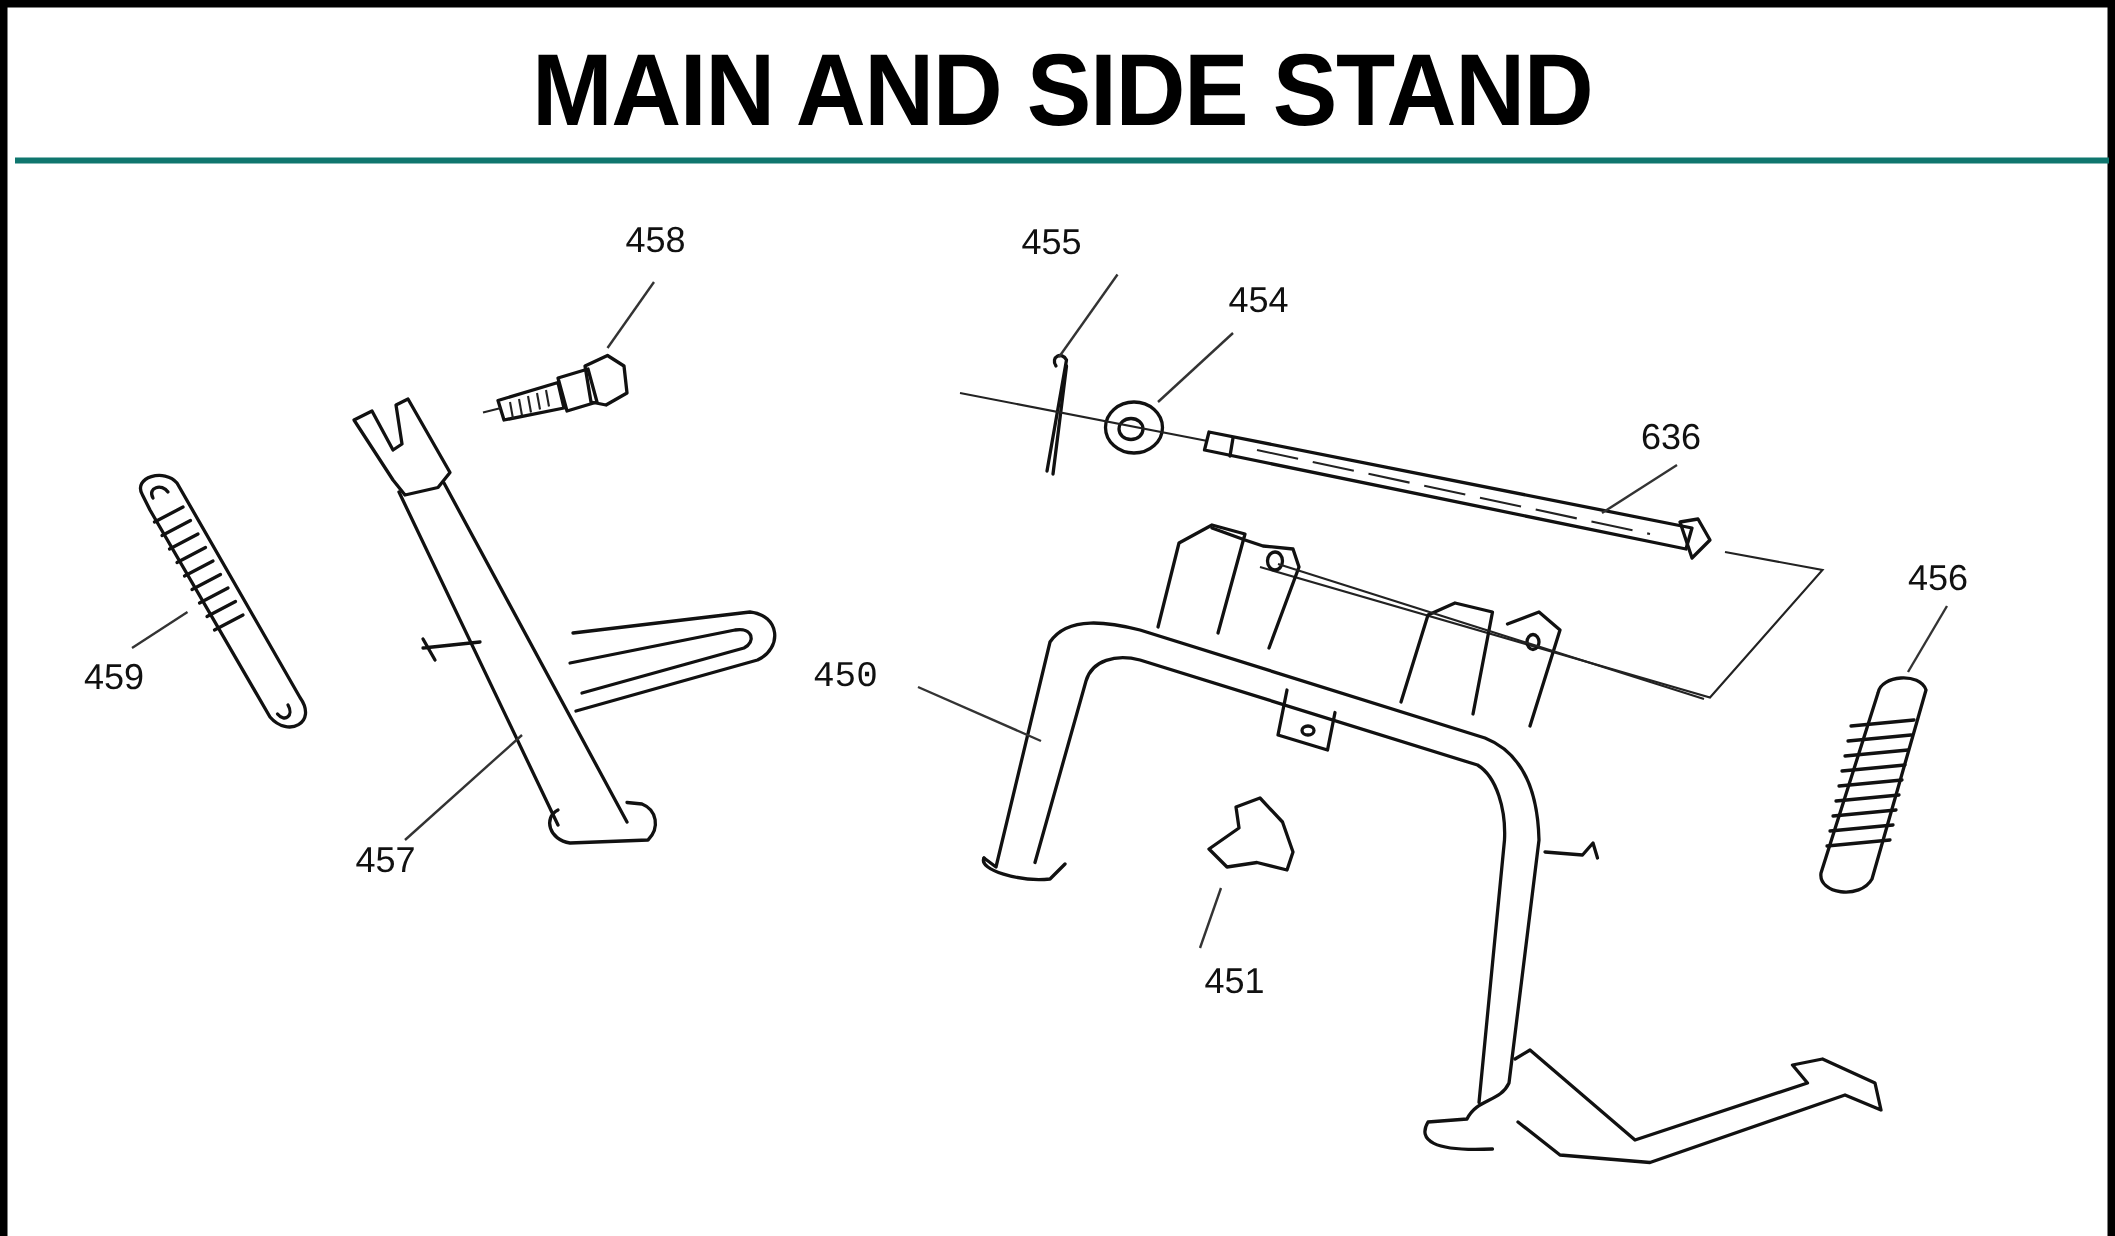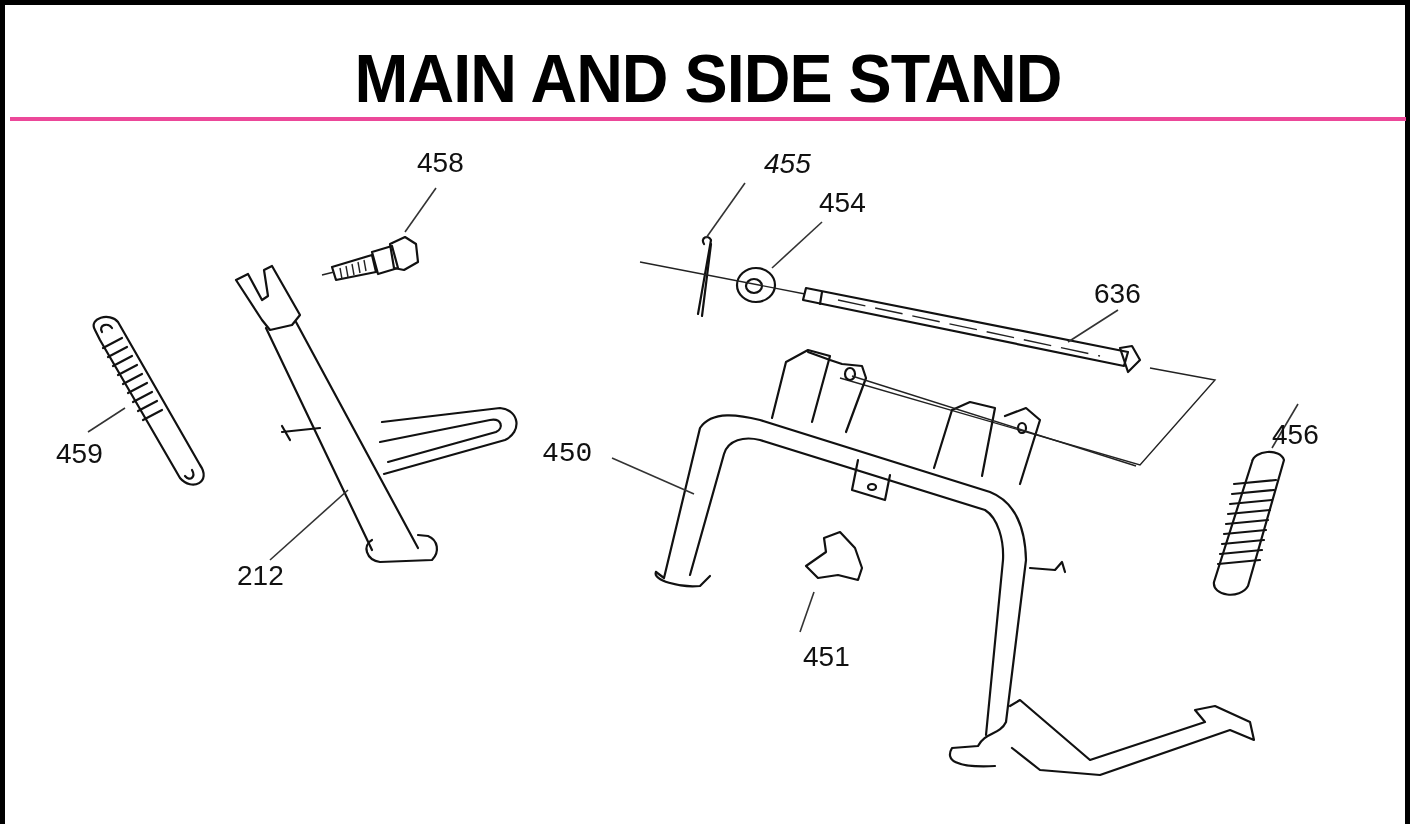--- a/index.html
+++ b/index.html
@@ -1,21 +1,21 @@
 <!DOCTYPE html>
 <html><head>
 <meta charset="utf-8">
 <style>
   html, body { margin:0; padding:0; background:#000; }
   body { width:1410px; height:824px; position:relative; overflow:hidden; font-family:"Liberation Sans", sans-serif; }
   .frame { position:absolute; left:0; top:0; width:1410px; height:824px; background:#fff; box-sizing:border-box; border:5px solid #000; border-bottom:0; }
-  .title-bar { position:absolute; left:5px; top:17px; width:1396px; height:95px; border-bottom:4px solid #ec4899; display:flex; align-items:flex-end; justify-content:center; }
+  .title-bar { position:absolute; left:5px; top:5px; width:1396px; height:95px; border-bottom:4px solid #0f766e; display:flex; align-items:center; justify-content:center; }
   .title { font-family:"Liberation Sans", sans-serif; font-weight:bold; font-size:68px; letter-spacing:-1px; color:#000; transform:scaleX(0.95); margin-top:4px; }
   .canvas { position:absolute; left:0; top:0; width:1410px; height:824px; }
-  .callout { position:absolute; font-family:"Liberation Sans", sans-serif; font-size:28px; color:#111; line-height:1; }
+  .callout { position:absolute; font-family:"Liberation Sans", sans-serif; font-size:24px; color:#111; line-height:1; }
   svg .p { fill:none; stroke:#111; stroke-width:2.2; stroke-linejoin:round; stroke-linecap:round; }
   svg .thin { fill:none; stroke:#222; stroke-width:1.4; }
   svg .leader { fill:none; stroke:#333; stroke-width:1.6; }
 </style>
 </head>
 <body>
 
 <div class="frame">
   <div class="title-bar">
     <div class="title">MAIN AND SIDE STAND</div>
@@ -125,20 +125,20 @@
         <path d="M1224,534 L1266,530"></path>
       <path d="M1222,544 L1264,540"></path>
         <path d="M1220,554 L1262,550"></path>
         <path d="M1218,564 L1260,560"></path>
     </g>
     <path class="leader" d="M1272,448 L1298,404"></path>
   </g>
 </svg>
 
 <div class="callout" style="left:417px; top:149px;">458</div>
-<div class="callout" style="left:764px; top:150px;font-style:italic;">455</div>
+<div class="callout" style="left:681px; top:150px;">455</div>
 <div class="callout" style="left:819px; top:189px;">454</div>
 <div class="callout" style="left:1094px; top:280px;">636</div>
-<div class="callout" style="left:1272px; top:374px;margin-top:47px;">456</div>
+<div class="callout" style="left:1272px; top:374px;">456</div>
 <div class="callout" style="left:56px; top:440px;">459</div>
 <div class="callout" style="left:542px; top:440px;font-family:Liberation Mono, monospace;">450</div>
-<div class="callout" style="left:237px; top:562px;">212</div>
+<div class="callout" style="left:237px; top:562px;">457</div>
 <div class="callout" style="left:763px; top:643px;margin-left:40px;">451</div>
 
 </body></html>

